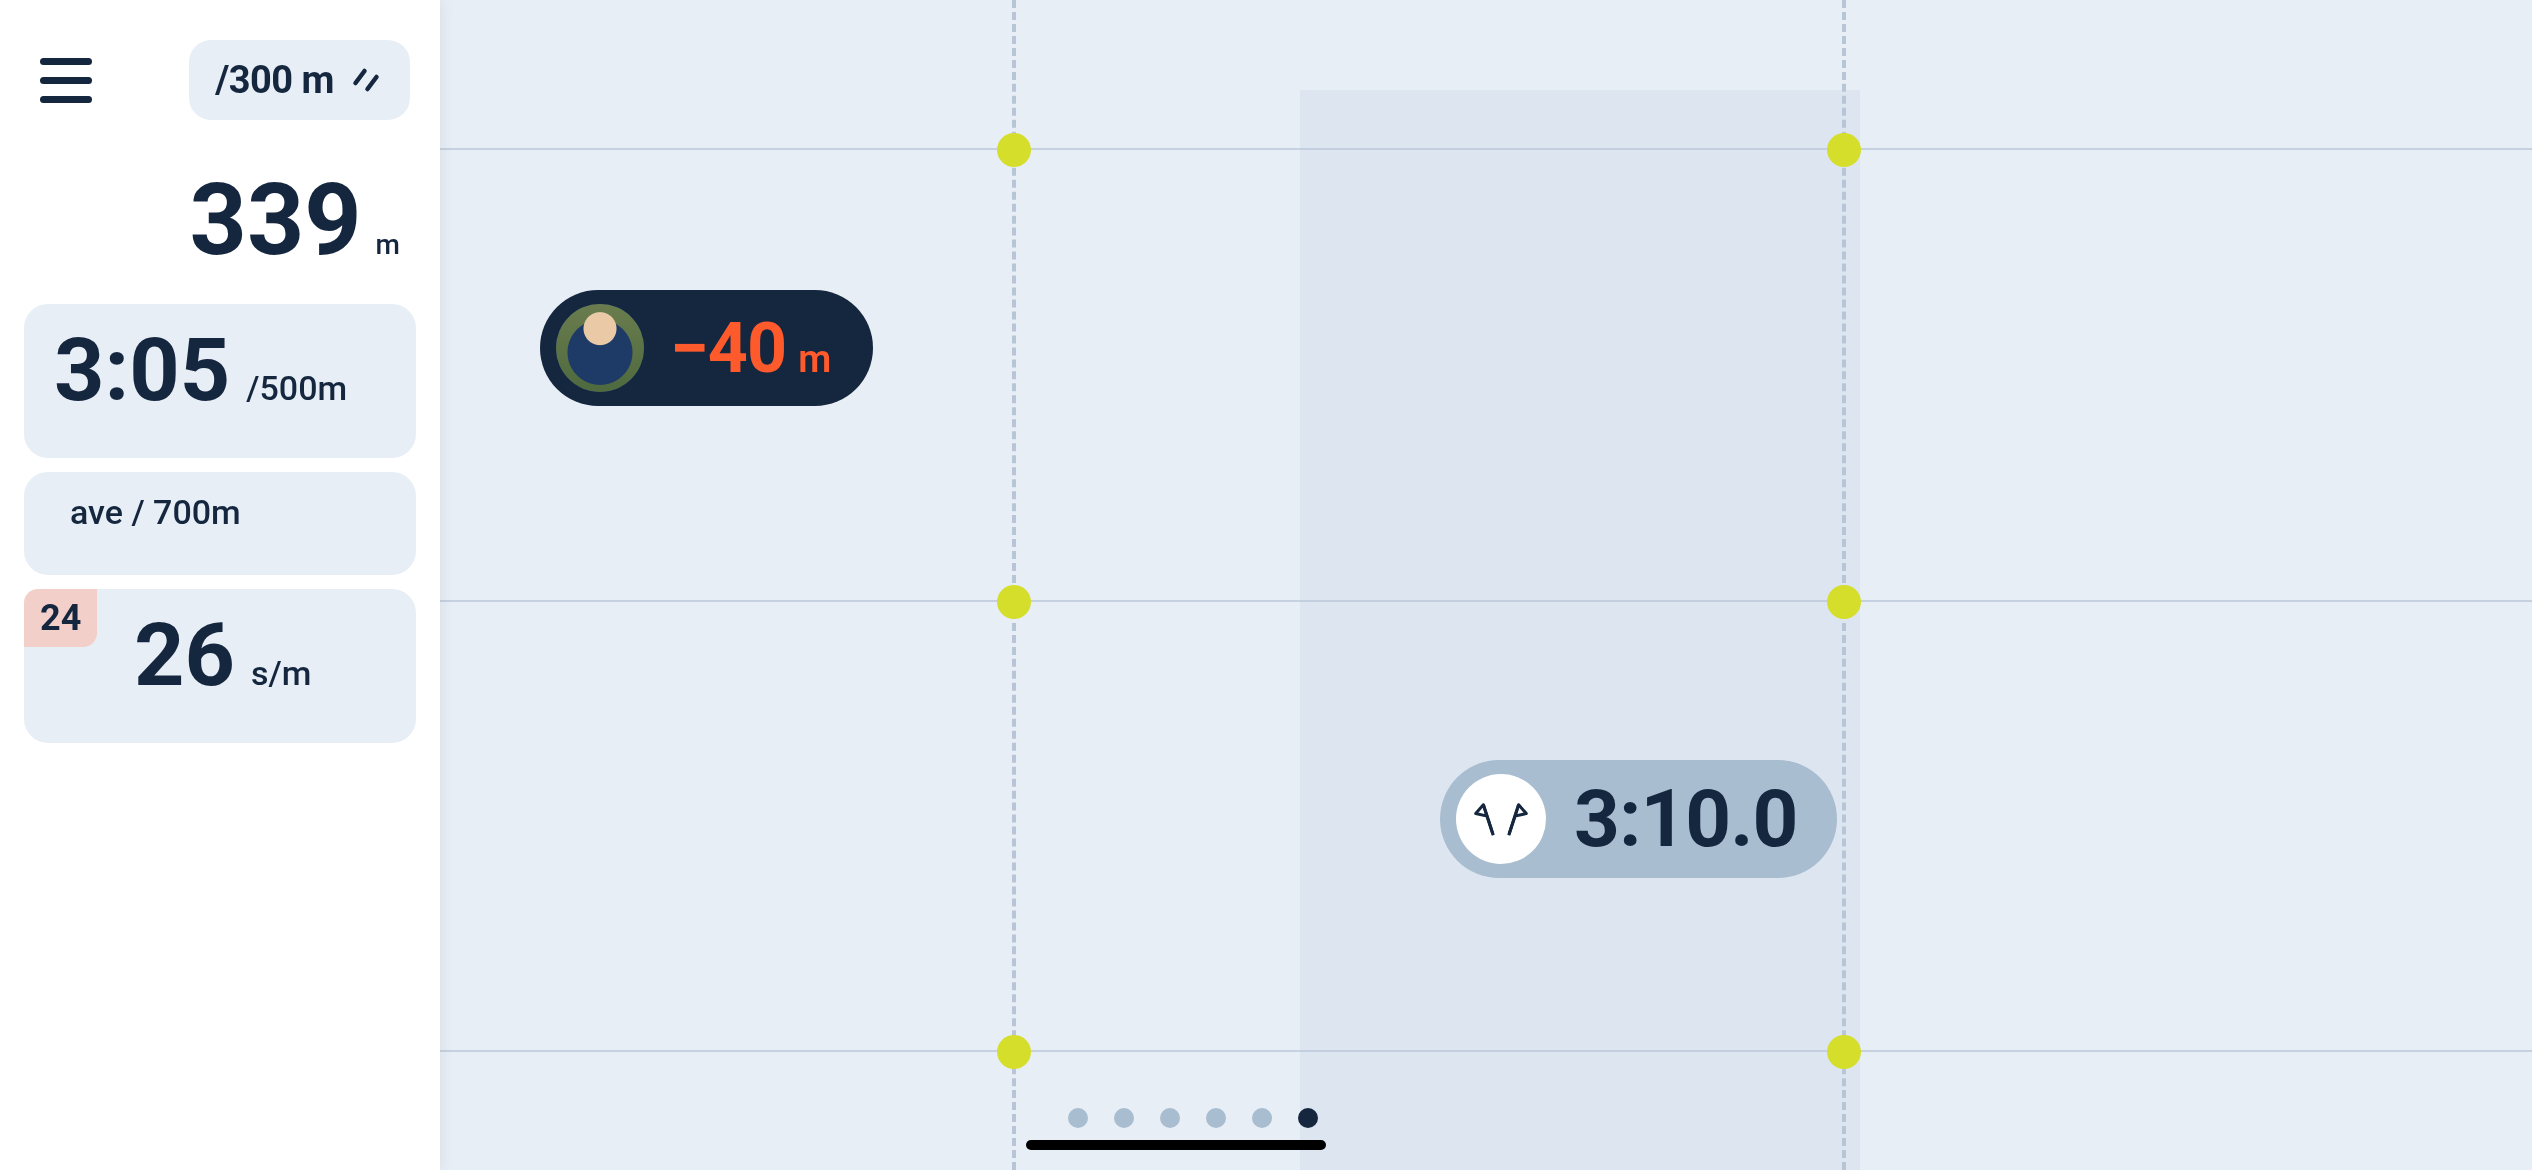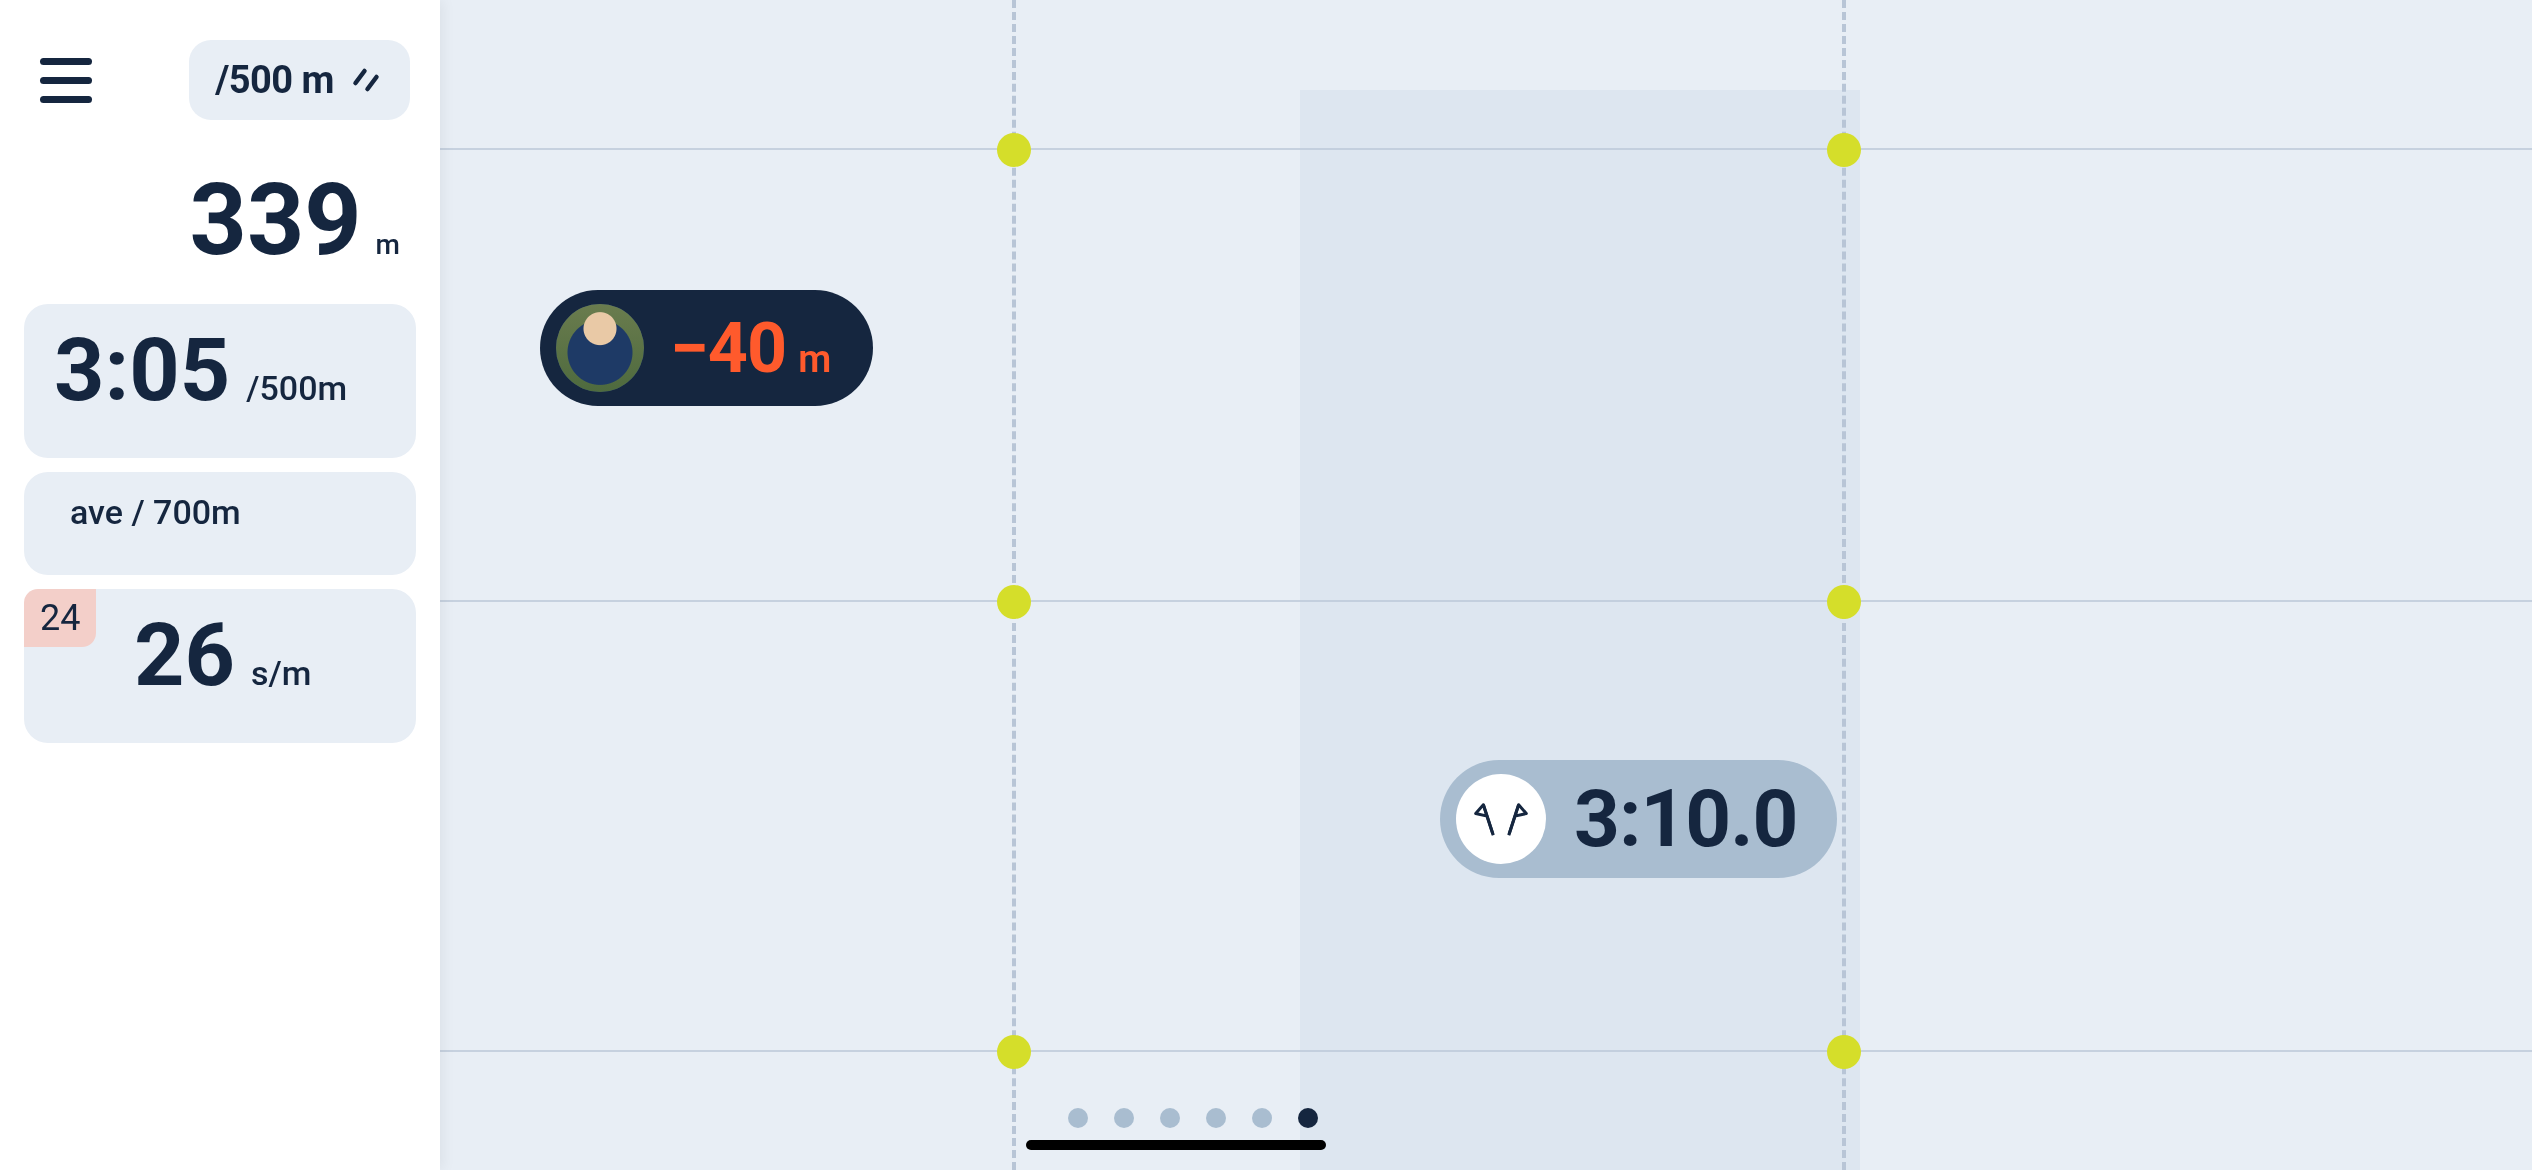--- a/index.html
+++ b/index.html
@@ -106,21 +106,21 @@
   .rate-card .val {
     margin-left: 80px;
   }
   .badge {
     position: absolute;
     top: 0;
     left: 0;
     background: #f3cfc9;
     color: #15263f;
     font-size: 36px;
-    font-weight: 400;
+    font-weight: 700;
     padding: 8px 16px;
     border-radius: 14px 0 14px 0;
   }
 
   
   .track {
     flex: 1;
     position: relative;
     background: #e8eef5;
   }
@@ -247,21 +247,21 @@
 <div class="app" style="transform: scale(1);">
 
   <aside class="sidebar">
     <div class="sidebar-top">
       <div class="menu-icon">
         <span></span>
           <span></span>
           <span></span>
       </div>
       <div class="mode-pill">
-        <span class="mode-pill-text">/500 m</span>
+        <span class="mode-pill-text">/300 m</span>
         <span class="mode-pill-icon">
           <svg width="36" height="36" viewBox="0 0 24 24" fill="none" stroke="#15263f" stroke-width="3" stroke-linecap="round">
             <path d="M5 14 L11 6"></path>
               <path d="M13 18 L19 10"></path>
           </svg>
         </span>
       </div>
     </div>
 
     <div class="metric-distance">

